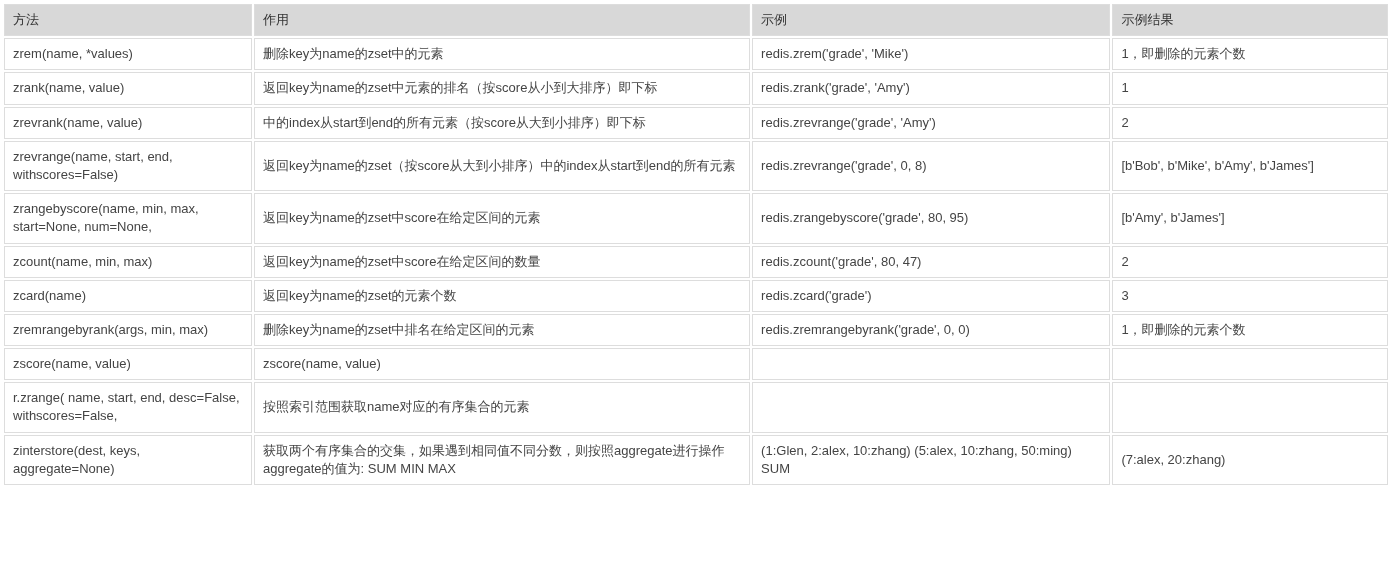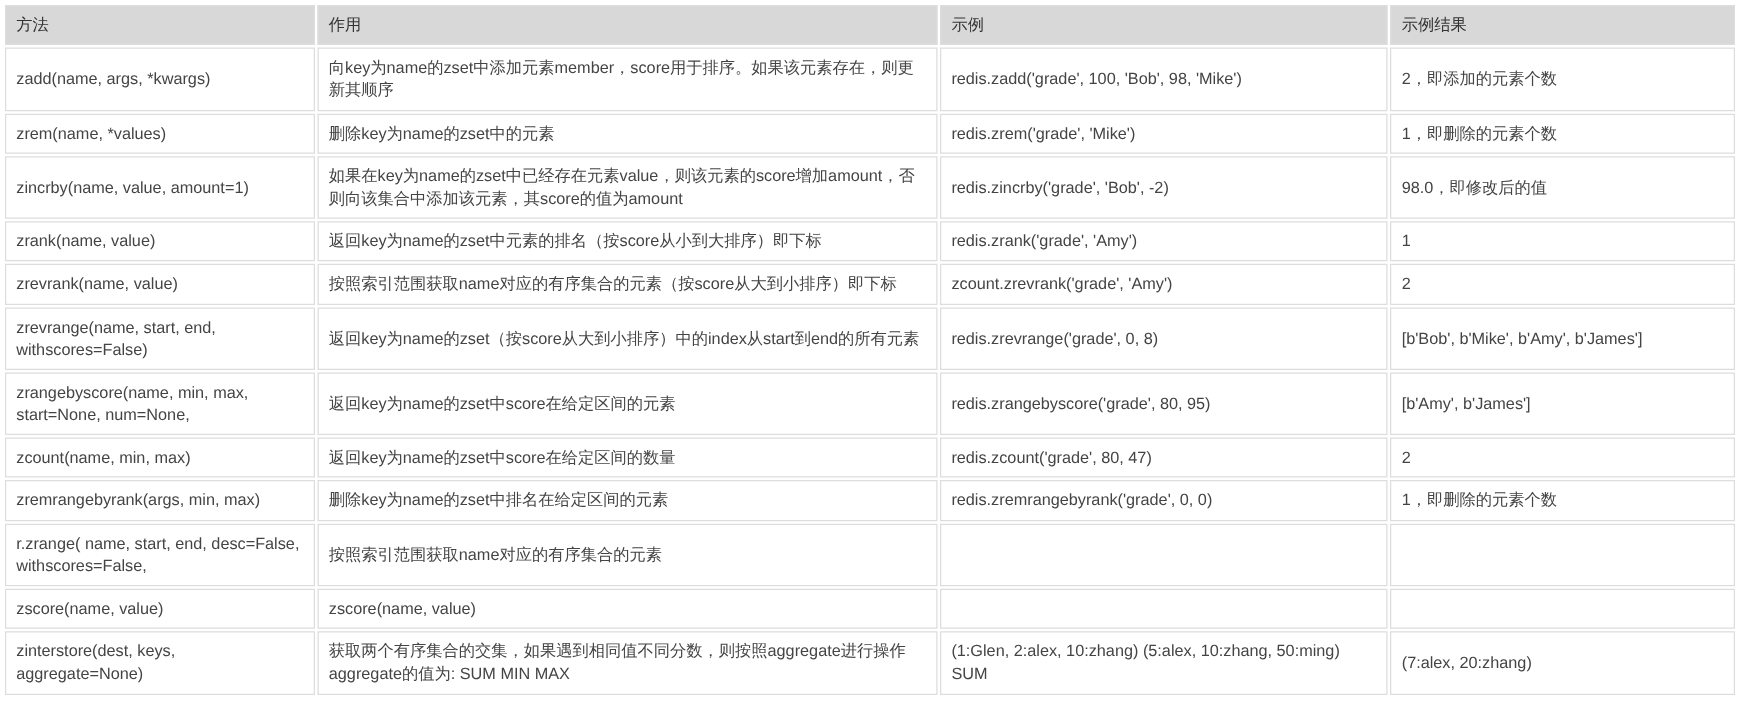--- a/index.html
+++ b/index.html
@@ -51,47 +51,35 @@
   <thead>
     <tr>
       <th>方法</th>
       <th>作用</th>
       <th>示例</th>
       <th>示例结果</th>
     </tr>
   </thead>
   <tbody id="tbody">
       <tr>
-        <td>zadd(name, args, *kwargs)</td>
-        <td>向key为name的zset中添加元素member，score用于排序。如果该元素存在，则更新其顺序</td>
-        <td>redis.zadd('grade', 100, 'Bob', 98, 'Mike')</td>
-        <td>2，即添加的元素个数</td>
-      </tr>
-      <tr>
         <td>zrem(name, *values)</td>
         <td>删除key为name的zset中的元素</td>
         <td>redis.zrem('grade', 'Mike')</td>
         <td>1，即删除的元素个数</td>
-      </tr>
-      <tr>
-        <td>zincrby(name, value, amount=1)</td>
-        <td>如果在key为name的zset中已经存在元素value，则该元素的score增加amount，否则向该集合中添加该元素，其score的值为amount</td>
-        <td>redis.zincrby('grade', 'Bob', -2)</td>
-        <td>98.0，即修改后的值</td>
       </tr>
       <tr>
         <td>zrank(name, value)</td>
         <td>返回key为name的zset中元素的排名（按score从小到大排序）即下标</td>
         <td>redis.zrank('grade', 'Amy')</td>
         <td>1</td>
       </tr>
       <tr>
         <td>zrevrank(name, value)</td>
-        <td>按照索引范围获取name对应的有序集合的元素（按score从大到小排序）即下标</td>
-        <td>zcount.zrevrank('grade', 'Amy')</td>
+        <td>中的index从start到end的所有元素（按score从大到小排序）即下标</td>
+        <td>redis.zrevrange('grade', 'Amy')</td>
         <td>2</td>
       </tr>
       <tr>
         <td>zrevrange(name, start, end, withscores=False)</td>
         <td>返回key为name的zset（按score从大到小排序）中的index从start到end的所有元素</td>
         <td>redis.zrevrange('grade', 0, 8)</td>
         <td>[b'Bob', b'Mike', b'Amy', b'James']</td>
       </tr>
       <tr>
         <td>zrangebyscore(name, min, max, start=None, num=None,</td>
@@ -99,34 +87,40 @@
         <td>redis.zrangebyscore('grade', 80, 95)</td>
         <td>[b'Amy', b'James']</td>
       </tr>
       <tr>
         <td>zcount(name, min, max)</td>
         <td>返回key为name的zset中score在给定区间的数量</td>
         <td>redis.zcount('grade', 80, 47)</td>
         <td>2</td>
       </tr>
       <tr>
+        <td>zcard(name)</td>
+        <td>返回key为name的zset的元素个数</td>
+        <td>redis.zcard('grade')</td>
+        <td>3</td>
+      </tr>
+      <tr>
         <td>zremrangebyrank(args, min, max)</td>
         <td>删除key为name的zset中排名在给定区间的元素</td>
         <td>redis.zremrangebyrank('grade', 0, 0)</td>
         <td>1，即删除的元素个数</td>
       </tr>
       <tr>
-        <td>r.zrange( name, start, end, desc=False, withscores=False,</td>
-        <td>按照索引范围获取name对应的有序集合的元素</td>
+        <td>zscore(name, value)</td>
+        <td>zscore(name, value)</td>
         <td></td>
         <td></td>
       </tr>
       <tr>
-        <td>zscore(name, value)</td>
-        <td>zscore(name, value)</td>
+        <td>r.zrange( name, start, end, desc=False, withscores=False,</td>
+        <td>按照索引范围获取name对应的有序集合的元素</td>
         <td></td>
         <td></td>
       </tr>
       <tr>
         <td>zinterstore(dest, keys, aggregate=None)</td>
         <td>获取两个有序集合的交集，如果遇到相同值不同分数，则按照aggregate进行操作 aggregate的值为:  SUM  MIN  MAX</td>
         <td>(1:Glen, 2:alex, 10:zhang) (5:alex, 10:zhang, 50:ming) SUM</td>
         <td>(7:alex, 20:zhang)</td>
       </tr>
     </tbody>

